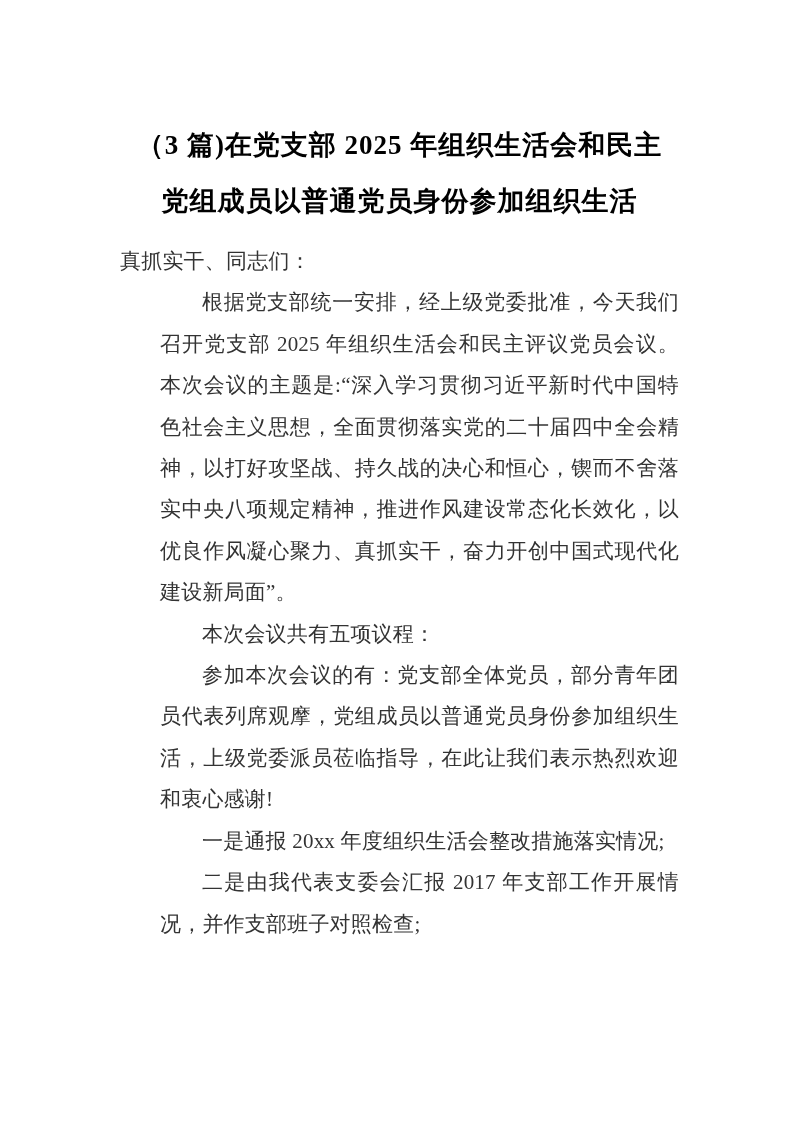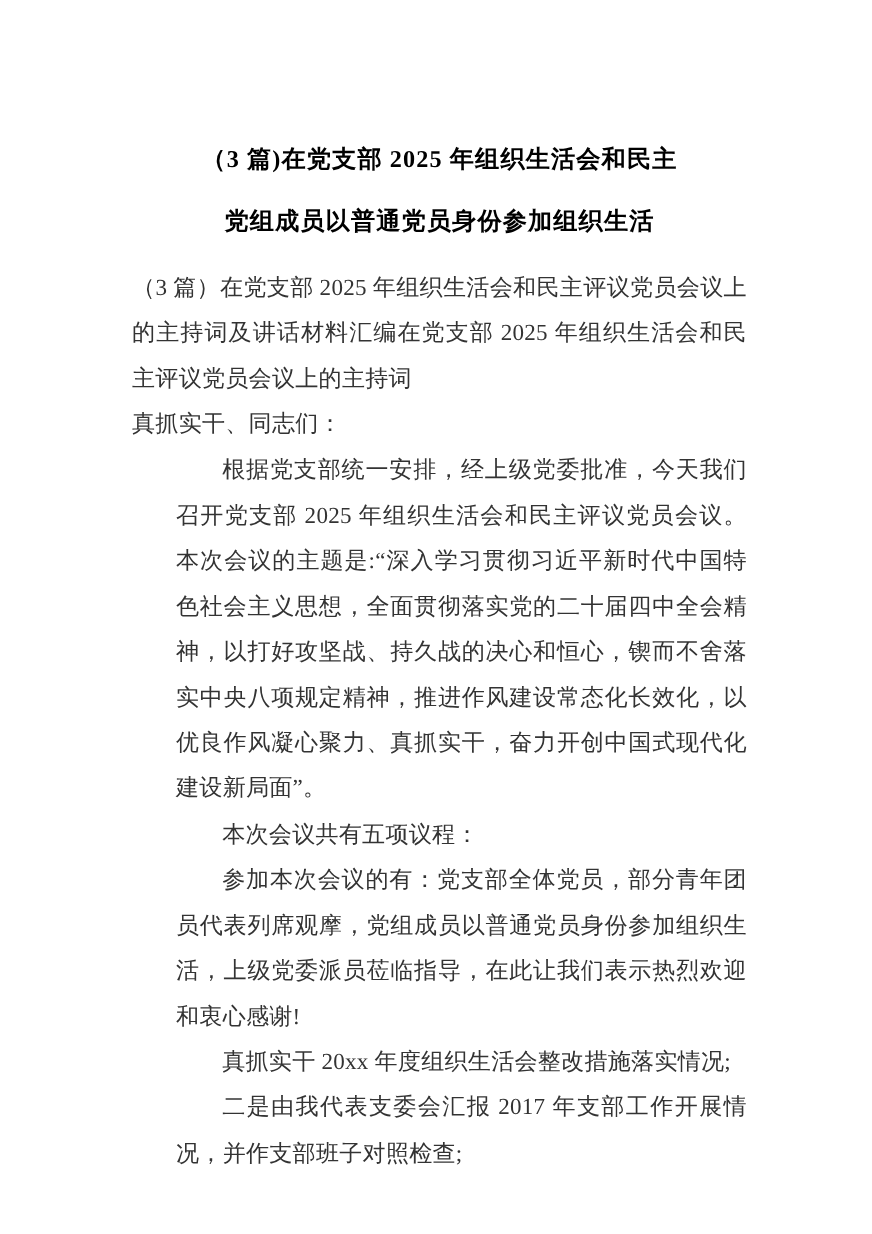--- a/index.html
+++ b/index.html
@@ -15,21 +15,21 @@
     overflow: hidden;
     font-family: "Liberation Serif", serif;
     box-sizing: border-box;
   }
   .content {
     box-sizing: border-box;
     padding: 117px 114px 0 120px;
   }
   .doc-title {
     margin: 0 0 12px 0;
-    font-size: 22px;
+    font-size: 27px;
     line-height: 56px;
     font-weight: 700;
     color: #000000;
     text-align: center;
     letter-spacing: 1px;
   }
   .title-line {
     display: block;
     white-space: nowrap;
   }
@@ -52,29 +52,28 @@
 <body>
 
 <div class="page">
   <div class="content">
 
     <h1 class="doc-title">
       <span class="title-line">（3 篇)在党支部 2025 年组织生活会和民主</span>
       <span class="title-line">党组成员以普通党员身份参加组织生活</span>
     </h1>
 
-    <p class="para">（3 篇）在党支部 2025 年组织生活会和民主评议党员会议上的主持词及讲话材料汇编在党支部 2025 年组织生活会和民主评议党员会议上的主持词</p>
 
     <p class="para">真抓实干、同志们：</p>
 
     <p class="para indent">根据党支部统一安排，经上级党委批准，今天我们召开党支部 2025 年组织生活会和民主评议党员会议。本次会议的主题是:“深入学习贯彻习近平新时代中国特色社会主义思想，全面贯彻落实党的二十届四中全会精神，以打好攻坚战、持久战的决心和恒心，锲而不舍落实中央八项规定精神，推进作风建设常态化长效化，以优良作风凝心聚力、真抓实干，奋力开创中国式现代化建设新局面”。</p>
 
     <p class="para indent">本次会议共有五项议程：</p>
 
     <p class="para indent">参加本次会议的有：党支部全体党员，部分青年团员代表列席观摩，党组成员以普通党员身份参加组织生活，上级党委派员莅临指导，在此让我们表示热烈欢迎和衷心感谢!</p>
 
-    <p class="para indent">真抓实干 20xx 年度组织生活会整改措施落实情况;</p>
+    <p class="para indent">一是通报 20xx 年度组织生活会整改措施落实情况;</p>
 
     <p class="para indent">二是由我代表支委会汇报 2017 年支部工作开展情况，并作支部班子对照检查;</p>
 
 
   </div>
 </div>
 
 </body></html>

